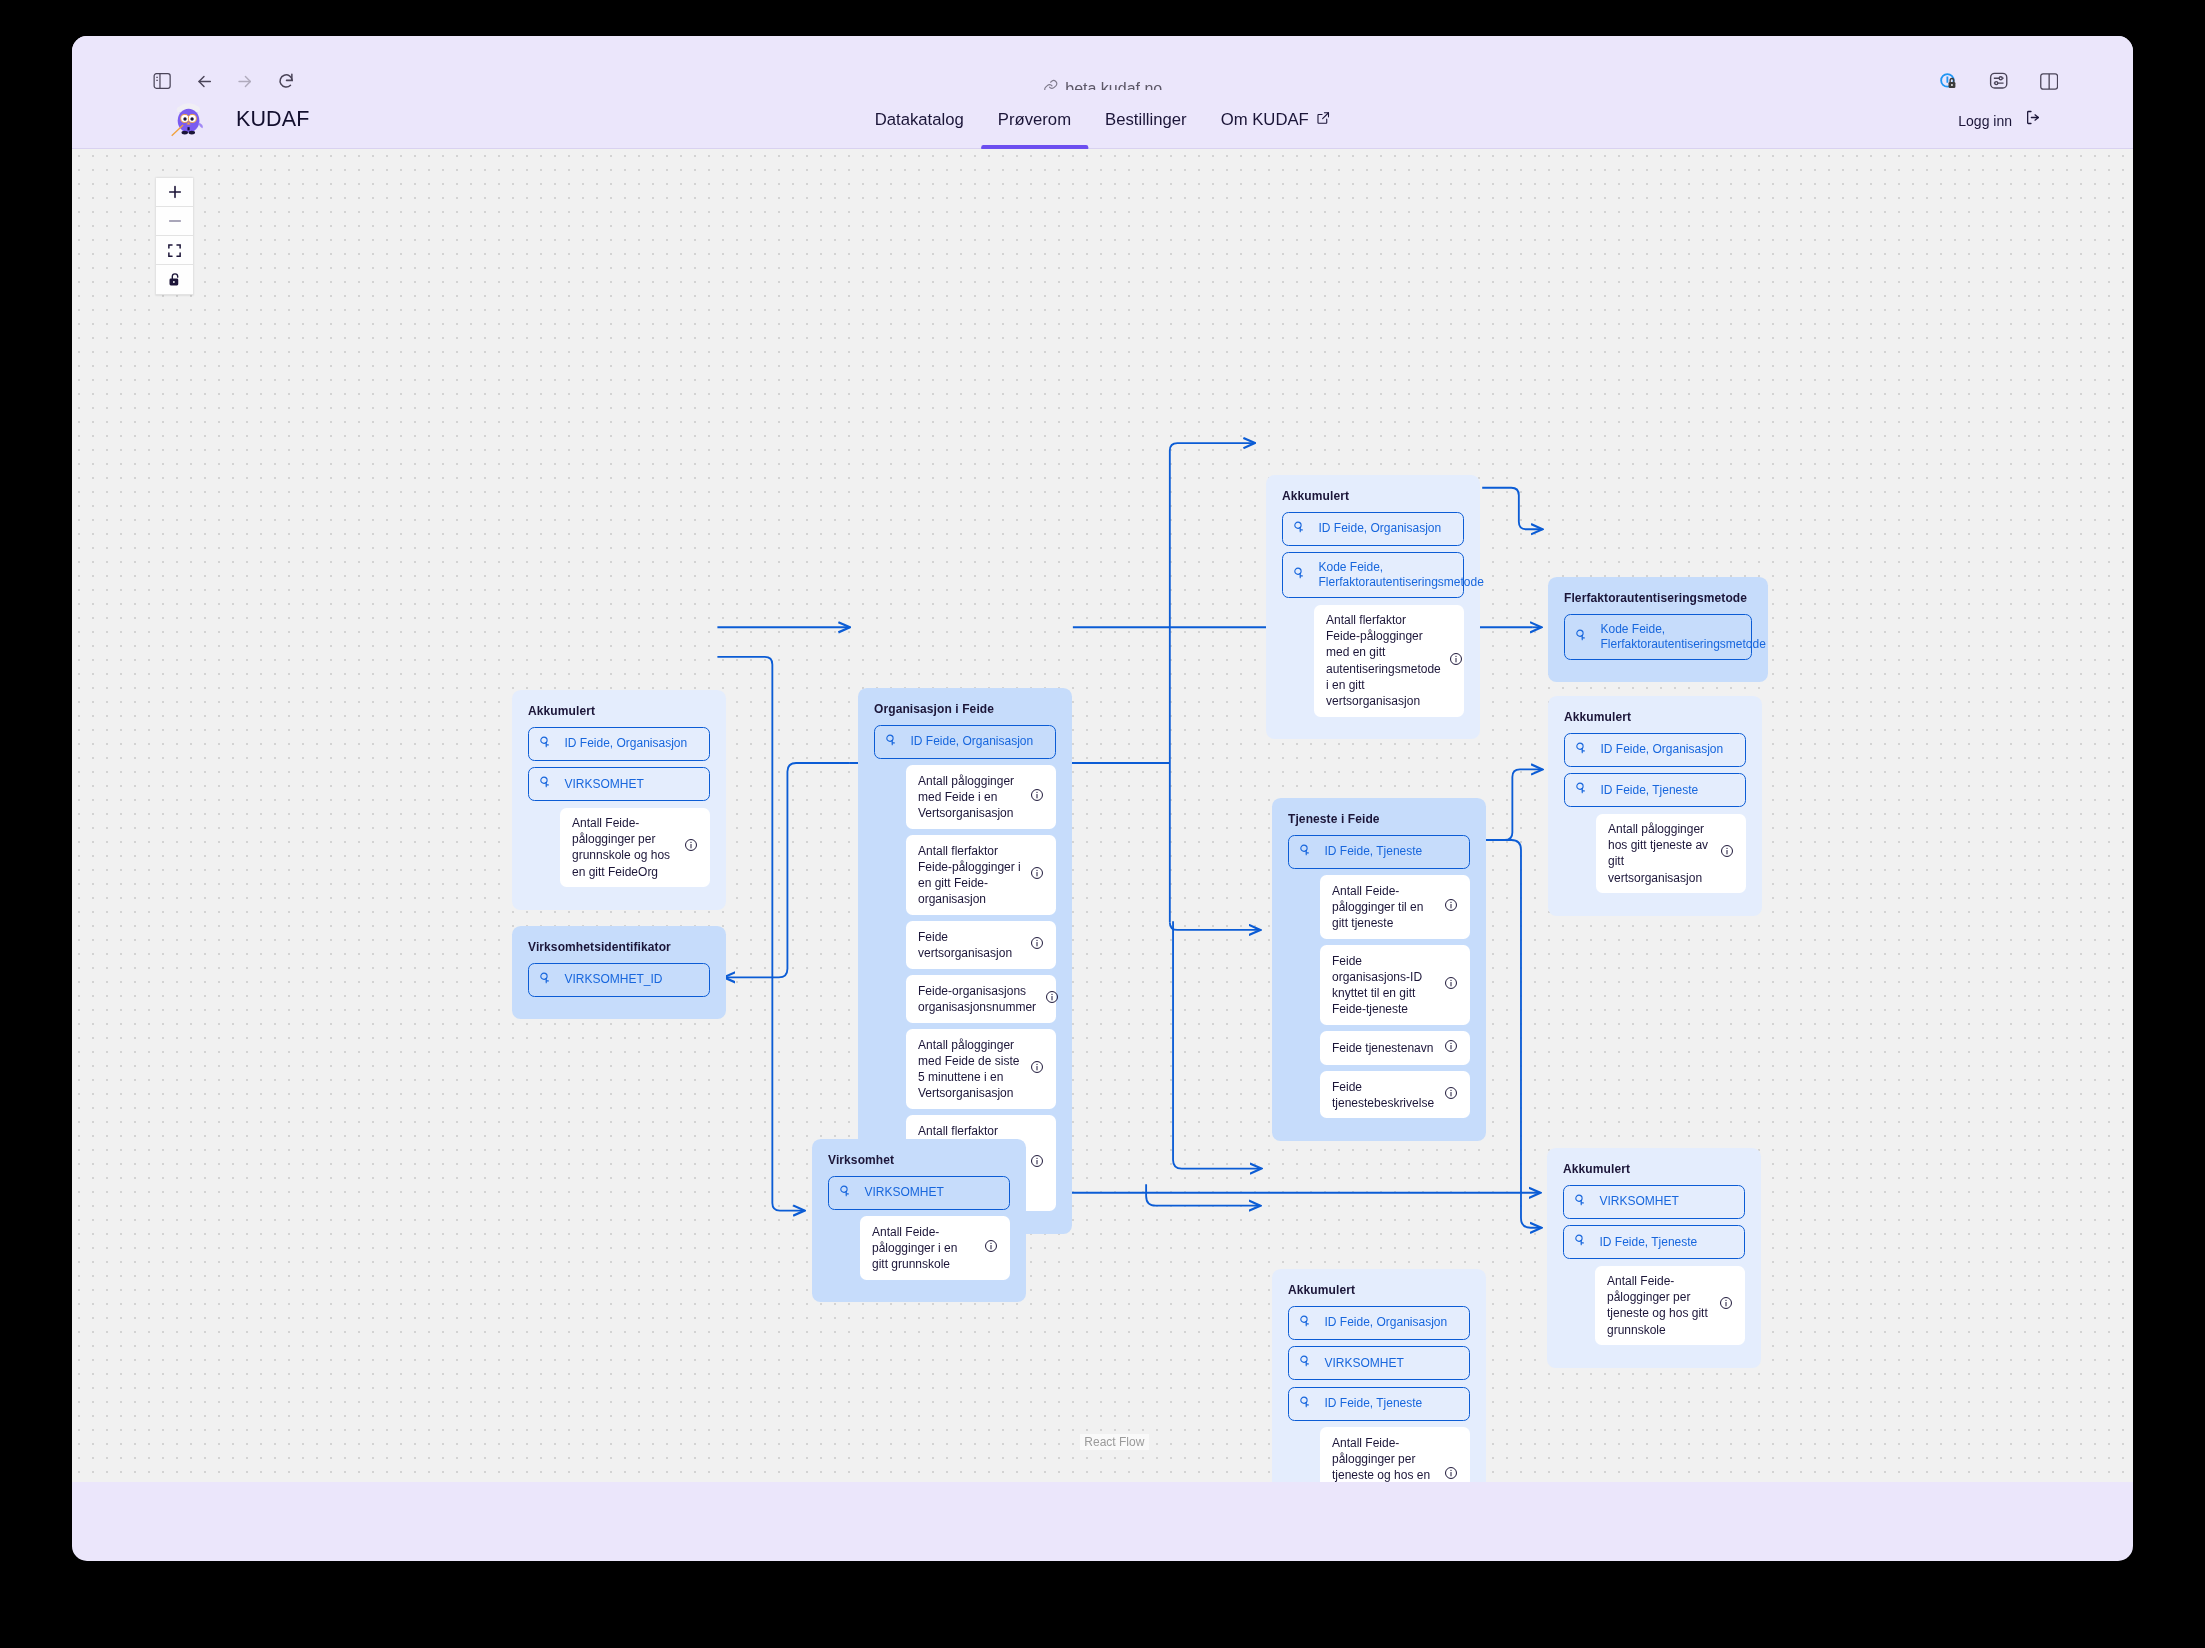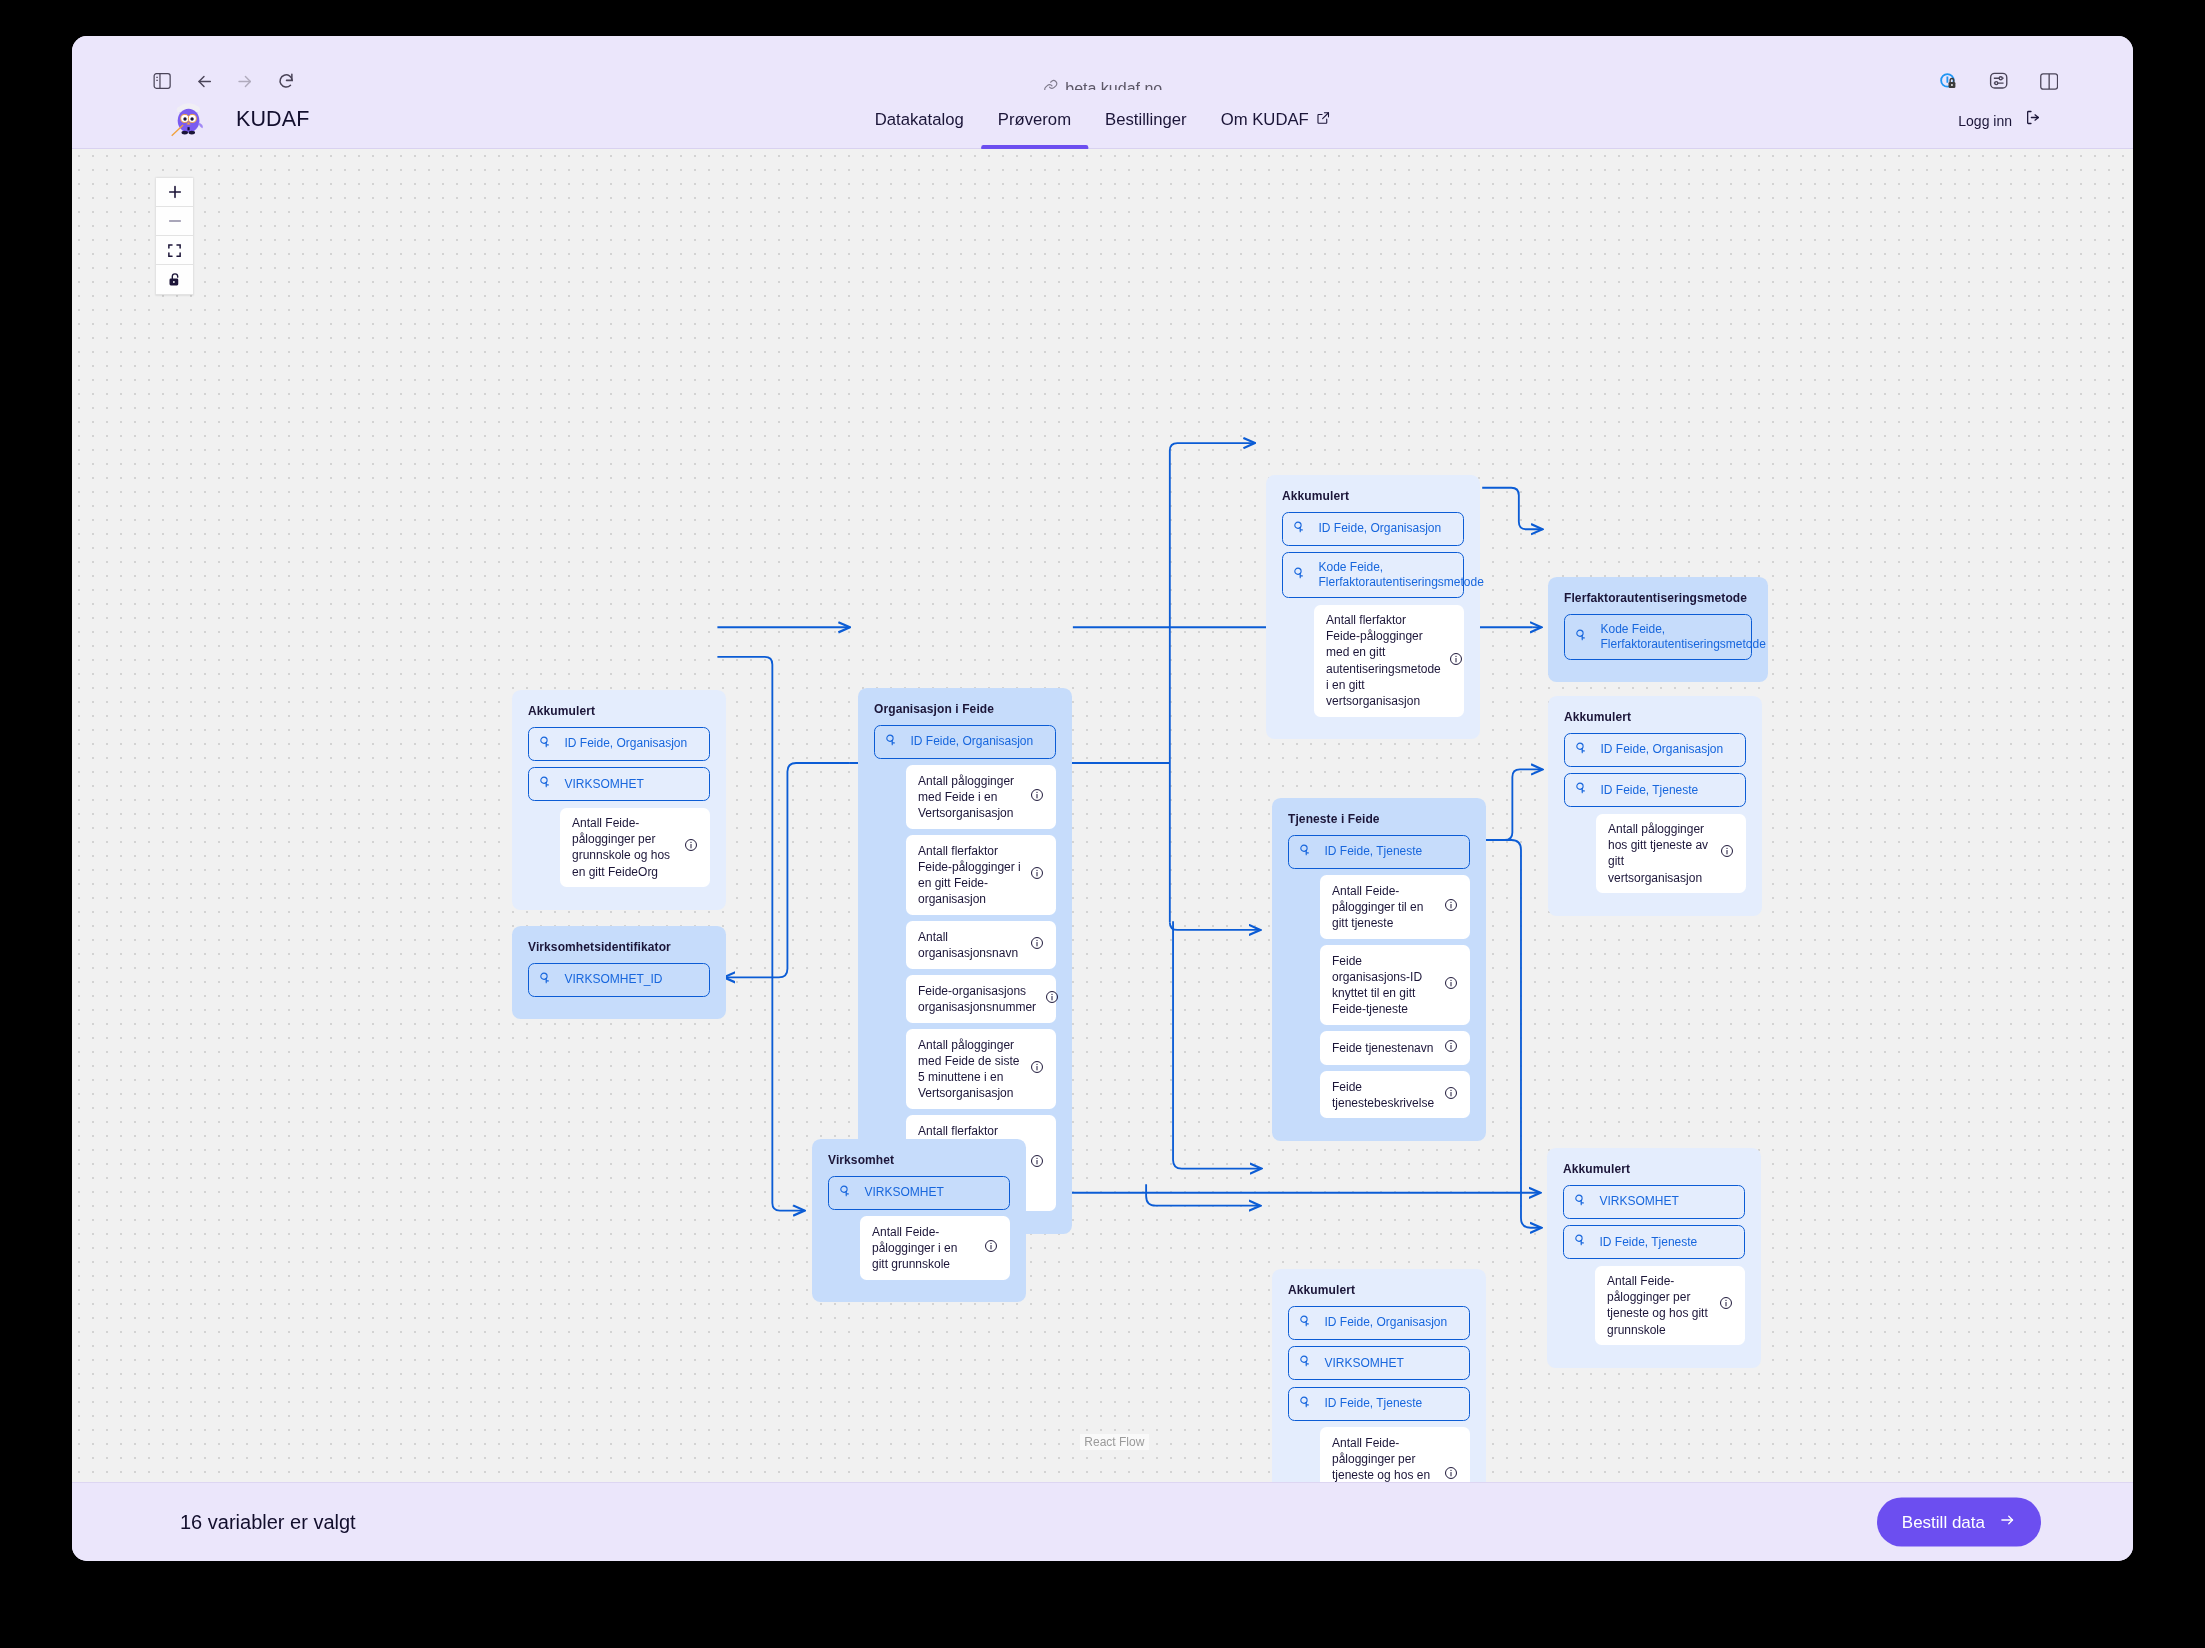--- a/index.html
+++ b/index.html
@@ -524,21 +524,21 @@
           </div>
           <div class="var-field">
             <span>Antall flerfaktor Feide-pålogginger i en gitt Feide-organisasjon</span>
             <span class="info-icon"><svg width="14" height="14" viewBox="0 0 24 24" fill="none" stroke="#1b1538" stroke-width="1.7">
                 <circle cx="12" cy="12" r="9.4"></circle>
                 <line x1="12" y1="11" x2="12" y2="17" stroke-linecap="round"></line>
                 <circle cx="12" cy="7.4" r="1.15" fill="#1b1538" stroke="none"></circle>
               </svg></span>
           </div>
           <div class="var-field">
-            <span>Antall organisasjonsnavn</span>
+            <span>Feide vertsorganisasjon</span>
             <span class="info-icon"><svg width="14" height="14" viewBox="0 0 24 24" fill="none" stroke="#1b1538" stroke-width="1.7">
                 <circle cx="12" cy="12" r="9.4"></circle>
                 <line x1="12" y1="11" x2="12" y2="17" stroke-linecap="round"></line>
                 <circle cx="12" cy="7.4" r="1.15" fill="#1b1538" stroke="none"></circle>
               </svg></span>
           </div>
           <div class="var-field">
             <span>Feide-organisasjons organisasjonsnummer</span>
             <span class="info-icon"><svg width="14" height="14" viewBox="0 0 24 24" fill="none" stroke="#1b1538" stroke-width="1.7">
                 <circle cx="12" cy="12" r="9.4"></circle>
@@ -721,26 +721,14 @@
             <span class="info-icon"><svg width="14" height="14" viewBox="0 0 24 24" fill="none" stroke="#1b1538" stroke-width="1.7">
                 <circle cx="12" cy="12" r="9.4"></circle>
                 <line x1="12" y1="11" x2="12" y2="17" stroke-linecap="round"></line>
                 <circle cx="12" cy="7.4" r="1.15" fill="#1b1538" stroke="none"></circle>
               </svg></span>
           </div>
         </div>
       </div>
   </div>
 
-  <div id="action-bar">
-    <div id="selection-count">16 variabler er valgt</div>
-    <button id="order-button">
-      <span>Bestill data</span>
-      <span>
-        <svg width="17" height="15" viewBox="0 0 24 24" fill="none" stroke="currentColor" stroke-width="2.1" stroke-linecap="round" stroke-linejoin="round">
-          <line x1="3" y1="12" x2="20" y2="12"></line>
-            <polyline points="14,6 20,12 14,18"></polyline>
-        </svg>
-      </span>
-    </button>
-  </div>
 </div>
 
 
 </body></html>

